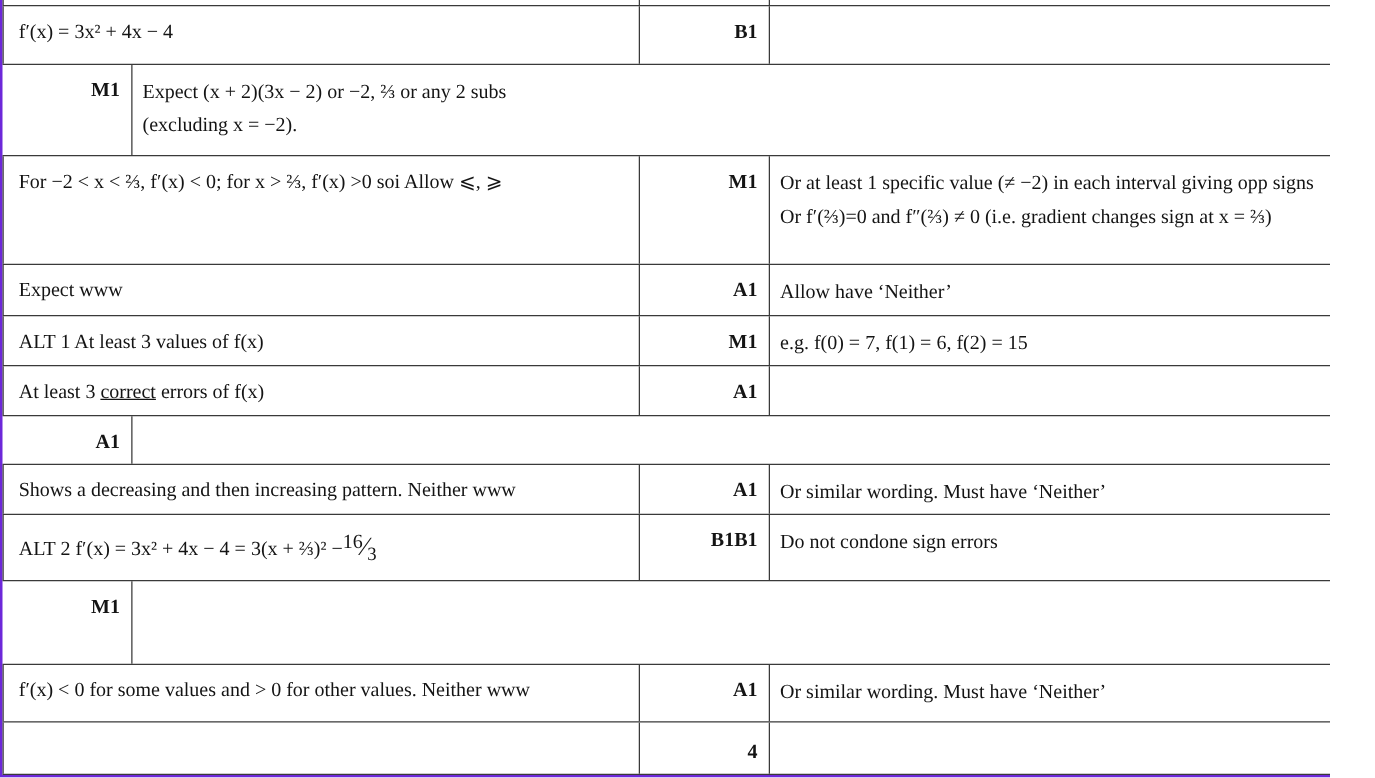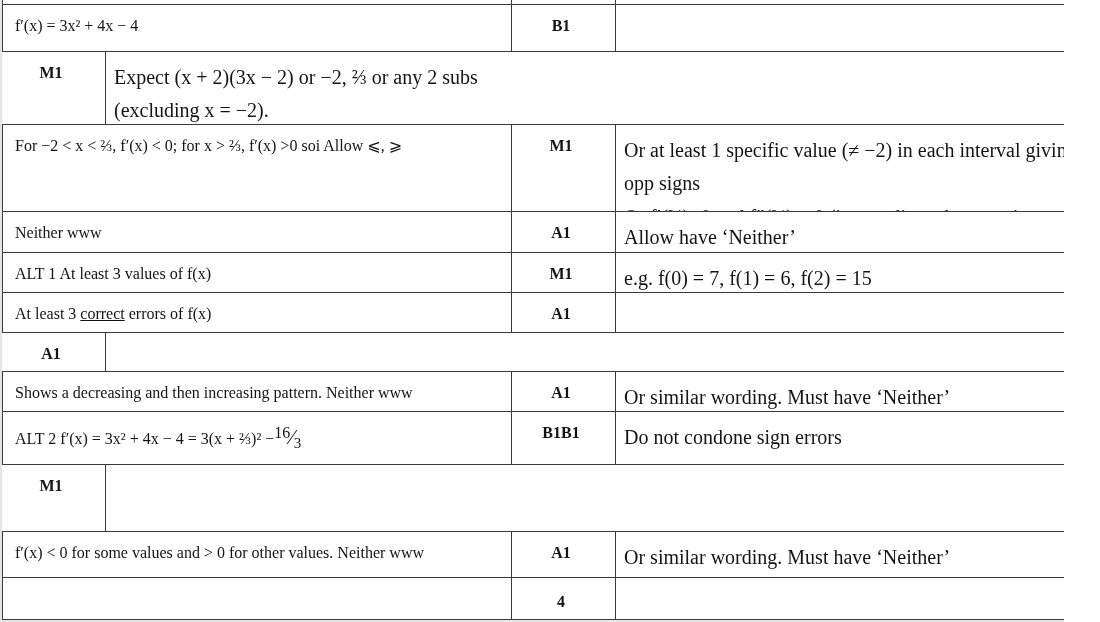--- a/index.html
+++ b/index.html
@@ -3,45 +3,45 @@
 <meta charset="utf-8">
 <style>
   html,body{
     margin:0; padding:0;
     width:1100px; height:622px;
     background:#ffffff;
     font-family:"Liberation Serif","DejaVu Serif",serif;
     color:#141414;
     -webkit-font-smoothing:antialiased;
   }
-  .page{ position:relative; width:1064px; height:622px; background:#e5e5e5; overflow:hidden; }
+  .page{ position:relative; width:1064px; height:622px; background:#6d28d9; overflow:hidden; }
 
   .mstable{
     position:absolute; left:2px; top:0; width:1095px;
     border-bottom:1px solid #3a3a3a;
     background:#fff;
   }
   .row{ display:flex; box-sizing:border-box; border-top:1px solid #3a3a3a; }
   .row.sliver{ border-top:none; }
 
   .cell{ box-sizing:border-box; overflow:hidden; }
   .cell-left{
     width:510px; border-left:1px solid #3a3a3a; border-right:1px solid #3a3a3a;
     padding:9px 10px 2px 12px;
     font-size:16px; line-height:1.55;
   }
   .cell-mark{
     width:104px; border-right:1px solid #3a3a3a;
     padding:9px 9px 2px 4px;
-    text-align:center; font-weight:bold; font-size:16px; line-height:1.45;
+    text-align:right; font-weight:bold; font-size:16px; line-height:1.45;
   }
   .cell-right{
     flex:1; border-right:1px solid #3a3a3a;
     padding:9px 10px 2px 8px;
-    font-size:20px; line-height:1.67;
+    font-size:16px; line-height:1.67;
     white-space:pre-line;
   }
 
   .u{ text-decoration:underline; }
 
   
   .vfrac{
     display:inline-block; vertical-align:middle;
     text-align:center; line-height:1.05; font-size:16px;
     margin-left:2px;
@@ -80,21 +80,21 @@
     </div>
 
     <div class="row" style="height:87px">
       <div class="cell cell-left"><span>For −2 &lt; x &lt; ⅔,  f′(x) &lt; 0; for x &gt; ⅔,  f′(x) &gt;0 soi Allow ⩽, ⩾</span></div>
       <div class="cell cell-mark"><span>M1</span></div>
       <div class="cell cell-right"><span>Or at least 1 specific value (≠ −2) in each interval giving opp signs
 Or f′(⅔)=0 and f″(⅔) ≠ 0  (i.e. gradient changes sign at x = ⅔)</span></div>
     </div>
 
     <div class="row" style="height:41px">
-      <div class="cell cell-left"><span>Neither www</span></div>
+      <div class="cell cell-left"><span>Expect www</span></div>
       <div class="cell cell-mark"><span>A1</span></div>
       <div class="cell cell-right"><span>Allow have ‘Neither’</span></div>
     </div>
 
     <div class="row" style="height:40px">
       <div class="cell cell-left"><span>ALT 1 At least 3 values of f(x)</span></div>
       <div class="cell cell-mark"><span>M1</span></div>
       <div class="cell cell-right"><span>e.g. f(0) = 7, f(1) = 6, f(2) = 15</span></div>
     </div>
 

